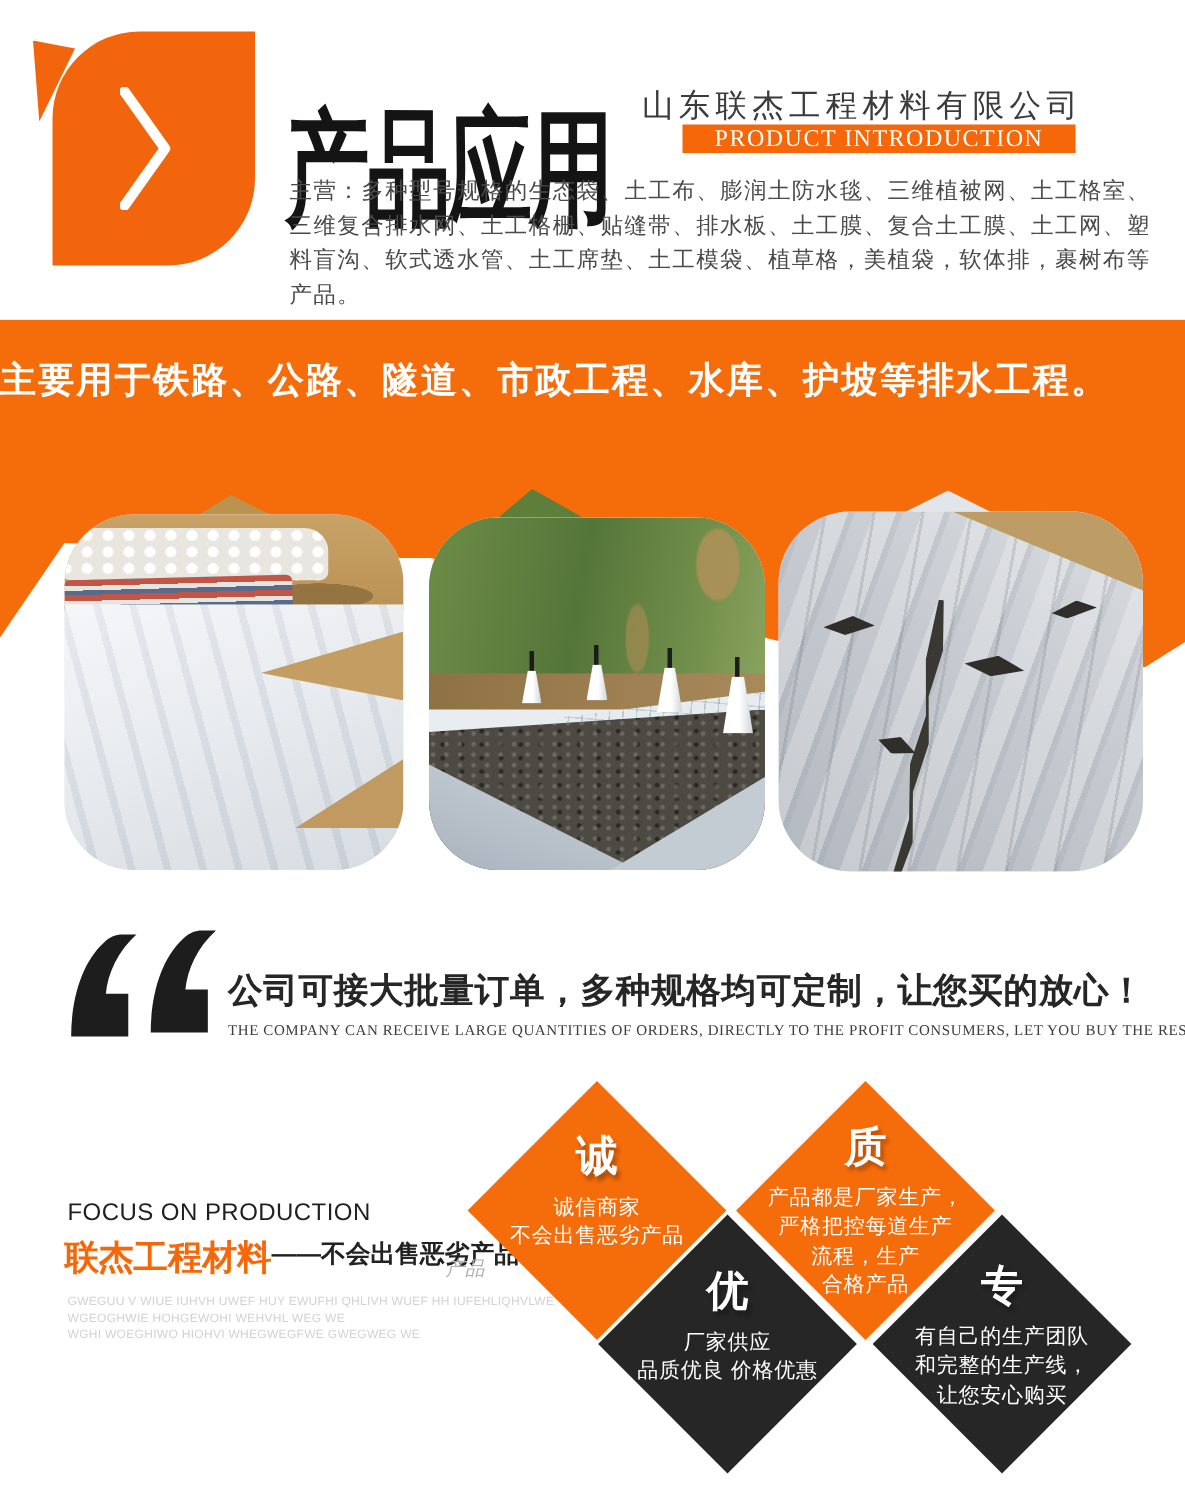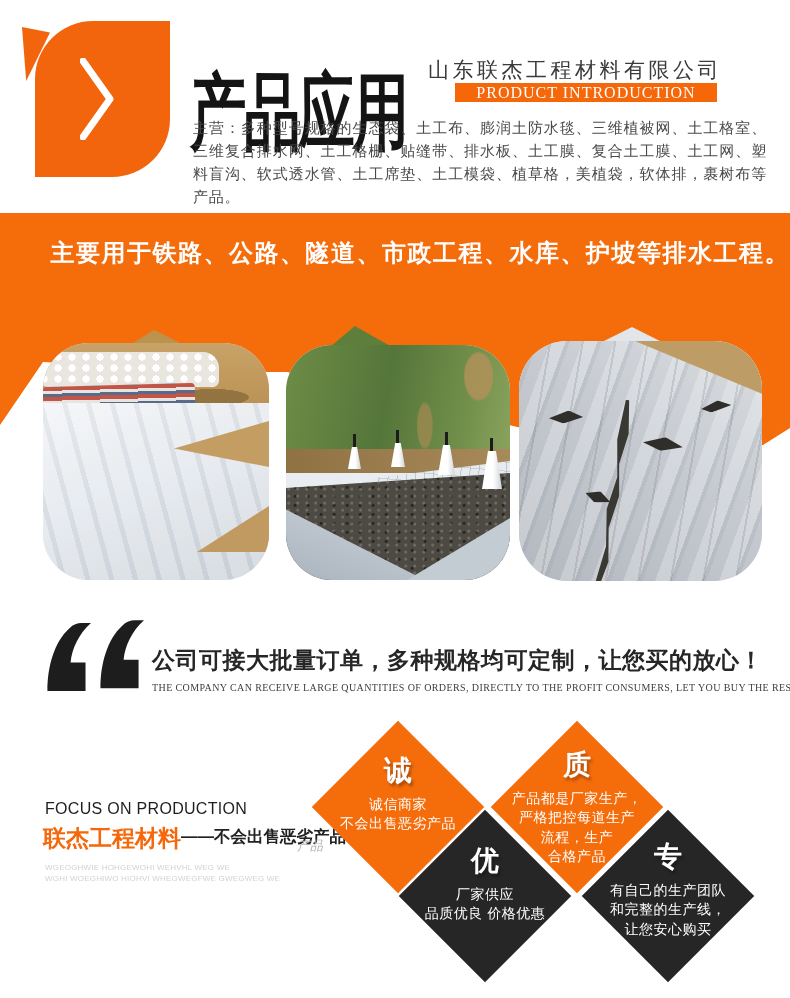--- a/index.html
+++ b/index.html
@@ -20,21 +20,21 @@
   .banner{position:absolute;left:455px;top:83px;width:262px;height:19px;background:#f56708;
         color:#fff;font-family:"Liberation Serif",serif;font-size:16px;line-height:19px;
         text-align:center;letter-spacing:1px;}
   .main-par{position:absolute;left:193px;top:116px;width:574px;font-size:15px;
         line-height:23px;color:#4a4a4a;letter-spacing:0.8px;text-align:justify;}
 
   
   .band{position:absolute;left:0;top:213px;width:790px;height:232px;background:#f56c0b;
         clip-path:polygon(0 0,100% 0,100% 215px,763px 232px,530px 217px,287px 159px,
                           267px 159px,43px 149px,0 212px);}
-  .band-slogan{position:absolute;left:0;top:24px;width:100%;text-align:right;color:#fff;
+  .band-slogan{position:absolute;left:0;top:24px;width:100%;text-align:left;color:#fff;
         font-size:24px;font-weight:bold;letter-spacing:1.5px;white-space:nowrap;}
 
   
   .peak{position:absolute;z-index:4;}
   .fig{position:absolute;z-index:5;overflow:hidden;background:#e9ecf0;}
   .fig>div{position:absolute;}
   #fig1{left:43px;top:343px;width:226px;height:237px;border-radius:46px;}
   #fig2{left:286px;top:345px;width:224px;height:235px;border-radius:46px;}
   #fig3{left:519px;top:341px;width:243px;height:240px;border-radius:48px;}
   #peak1{left:128px;top:330px;width:58px;height:16px;background:#bb934f;
@@ -210,20 +210,21 @@
   </svg>
   <div class="quote-cn">公司可接大批量订单，多种规格均可定制，让您买的放心！</div>
   <div class="quote-en">THE COMPANY CAN RECEIVE LARGE QUANTITIES OF ORDERS, DIRECTLY TO THE PROFIT CONSUMERS, LET YOU BUY THE REST ASSURED!</div>
 
   <div class="focus-en">FOCUS ON PRODUCTION</div>
   <div class="brand-row">
     <span class="brand">联杰工程材料</span>
     <span class="tagline">——不会出售恶劣产品</span>
   </div>
   <div class="watermark">
+    <div>GWEGUU V WIUE IUHVH UWEF HUY EWUFHI QHLIVH WUEF HH IUFEHLIQHVLWE</div>
     <div>WGEOGHWIE HOHGEWOHI WEHVHL WEG WE</div>
     <div>WGHI WOEGHIWO HIOHVI WHEGWEGFWE GWEGWEG WE</div>
   </div>
   <div class="watermark-frag">产品</div>
 
   <div class="dia orange" id="dia1">
     <div class="dia-content">
       <div class="dia-big">诚</div>
       <div class="dia-line">诚信商家</div>
       <div class="dia-line">不会出售恶劣产品</div>

